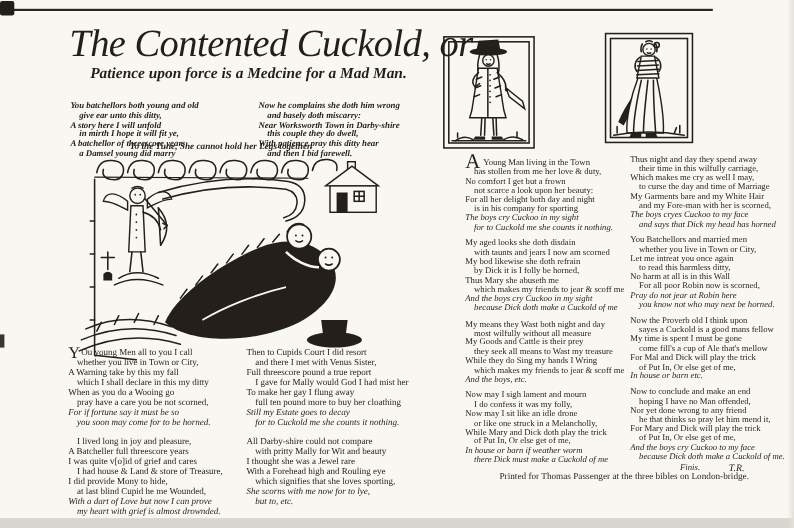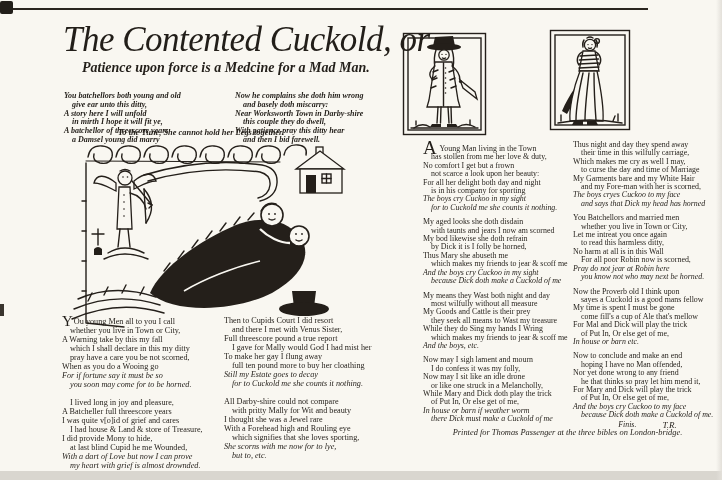--- a/index.html
+++ b/index.html
@@ -45,21 +45,21 @@
   .col-ab .stanza{margin-bottom:9px;}
   .vline{white-space:nowrap;}
   .vline.ind{padding-left:8px;}
   .vline.it{font-style:italic;}
   .dropcap{display:inline-block;font-size:15px;line-height:7px;position:relative;top:2px;margin-right:1px;}
   .dc-big .dropcap{font-size:19px;top:3px;}
 
   .finis-row{display:flex;justify-content:center;gap:26px;font-style:italic;margin-top:1px;}
   .finis-tr{font-size:9px;}
   .imprint{position:absolute;left:420px;top:428px;width:295px;text-align:center;
-           font-size:8.4px;font-style:italic;white-space:nowrap;}
+           font-size:8.4px;white-space:nowrap;}
 </style>
 </head>
 <body>
 
 <div class="page">
 
   <div class="top-rule"></div>
   <div class="corner-blob"></div>
   <div class="left-mark"></div>
   <div class="bottom-edge"></div>
@@ -236,22 +236,22 @@
       <path d="M30 108 Q34 104 38 108 L38 114 L30 114 Z" class="ink-fill"></path>
     </svg>
   </div>
 
   <div class="col col-ab col-a">
     <div class="stanza">
         <div class="vline"><span class="dropcap">Y</span>Ou young Men all to you I call</div>
         <div class="vline ind">whether you live in Town or City,</div>
         <div class="vline">A Warning take by this my fall</div>
         <div class="vline ind">which I shall declare in this my ditty</div>
+        <div class="vline">When as you do a Wooing go</div>
         <div class="vline ind">pray have a care you be not scorned,</div>
-        <div class="vline">When as you do a Wooing go</div>
         <div class="vline it">For if fortune say it must be so</div>
         <div class="vline it ind">you soon may come for to be horned.</div>
       </div>
     <div class="stanza">
         <div class="vline ind">I lived long in joy and pleasure,</div>
         <div class="vline">A Batcheller full threescore years</div>
         <div class="vline">I was quite v[o]id of grief and cares</div>
         <div class="vline ind">I had house &amp; Land &amp; store of Treasure,</div>
         <div class="vline">I did provide Mony to hide,</div>
         <div class="vline ind">at last blind Cupid he me Wounded,</div>

